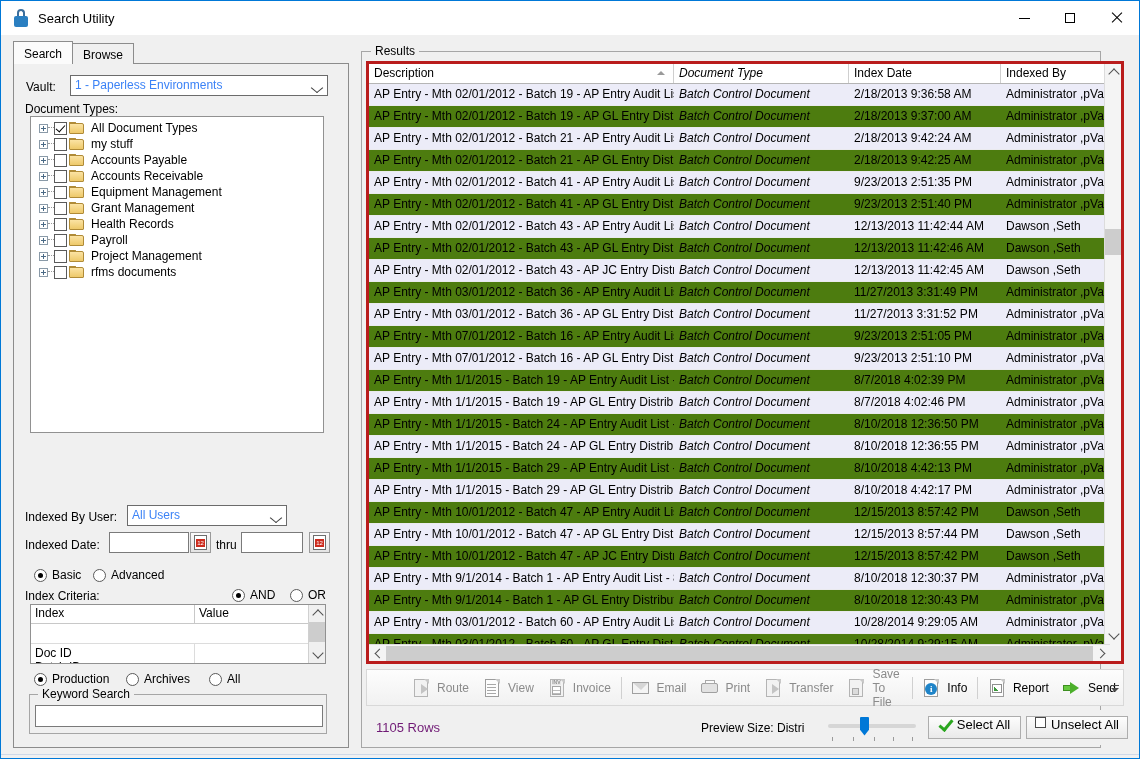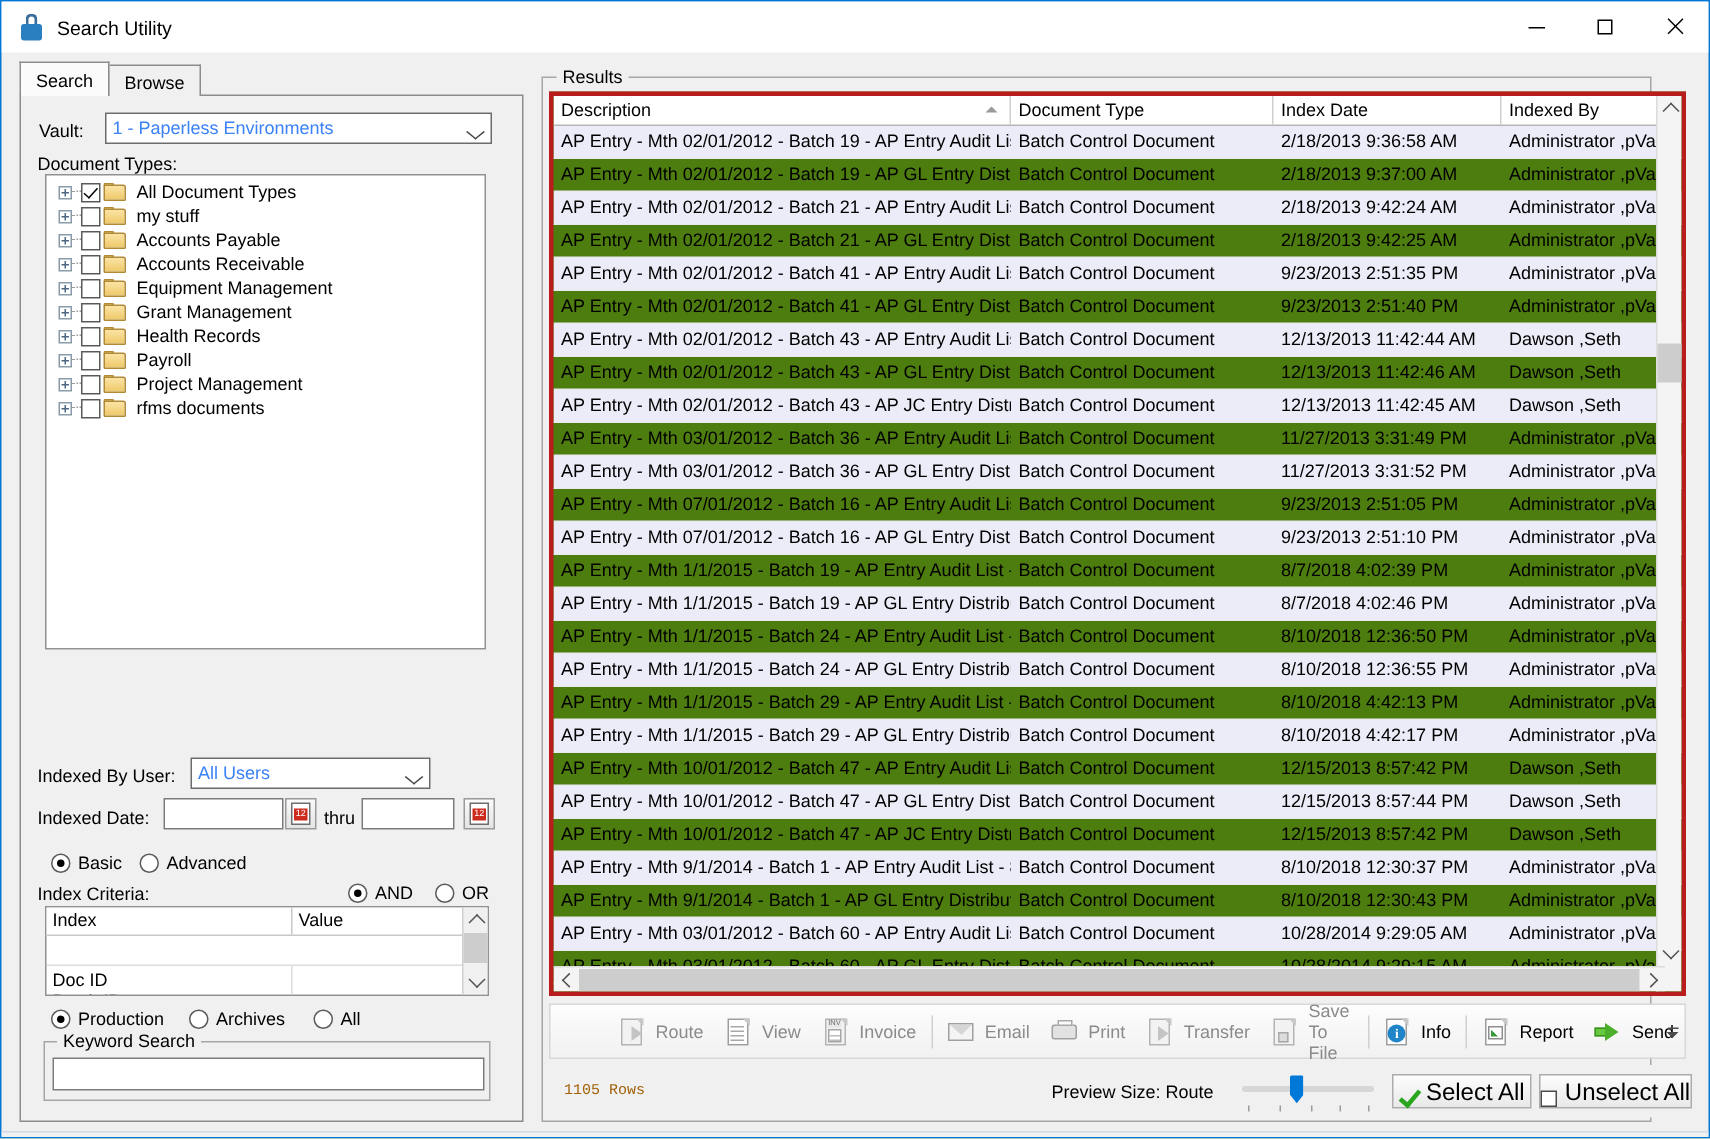--- a/index.html
+++ b/index.html
@@ -423,21 +423,21 @@
   .grow.alt { background: #ececf8; }
   .grow .gc {
     line-height: 21px;
     padding-left: 5px;
     box-sizing: border-box;
     overflow: hidden;
     white-space: nowrap;
     text-overflow: clip;
   }
   .c1 { width: 305px; }
-  .c2 { width: 175px; }
+  .c2 { width: 175px; font-style: italic; }
   .c3 { width: 152px; }
   .c4 { width: 109px; }
 
   .vscroll {
     position: absolute;
     right: 0; top: 0;
     width: 17px; height: 100%;
     background: #f4f4f4;
     border-left: 1px solid #dcdcdc;
     box-sizing: border-box;
@@ -661,24 +661,23 @@
   
   .statusbar {
     position: absolute;
     left: 4px; top: 658px;
     width: 758px; height: 35px;
     background: #f0f0f0;
     display: flex;
     align-items: center;
   }
   .rows-label {
-    color: #a16207;
-    font-size: 10px;
+    color: #701a75;
+    font-size: 13px;
     margin-left: 10px;
-    font-family: Liberation Mono, monospace;
   }
   .preview-label {
     position: absolute;
     left: 335px;
     font-size: 12px;
   }
   .slider-wrap {
     position: absolute;
     left: 462px;
     width: 88px;
@@ -709,23 +708,23 @@
     width: 1px; height: 4px;
     background: #9a9a9a;
   }
   .status-btn {
     position: absolute;
     height: 23px;
     background: linear-gradient(#fdfdfd,#e9e9e9);
     border: 1px solid #adadad;
     box-sizing: border-box;
     display: flex;
-    align-items: flex-end;
+    align-items: flex-start;
     justify-content: center;
-    font-size: 16px;
+    font-size: 13px;
     cursor: default;
   }
   .check-green {
     position: relative;
     width: 14px; height: 14px;
     margin-right: 4px;
     flex: 0 0 auto;
   }
   .check-green:after {
     content: "";
@@ -1261,21 +1260,21 @@
           </div>
         </div>
       <div class="tb-overflow">
           <i></i>
           <span class="dn"></span>
         </div>
     </div>
 
     <div class="statusbar">
       <div class="rows-label">1105 Rows</div>
-      <div class="preview-label">Preview Size: Route</div>
+      <div class="preview-label">Preview Size: Distri</div>
       <div class="slider-wrap">
         <div class="slider-track"></div>
         <div class="slider-thumb"></div>
         <div class="slider-ticks">
           <i style="left:4px;"></i>
             <i style="left:25px;"></i>
             <i style="left:46px;"></i>
             <i style="left:65px;"></i>
             <i style="left:84px;"></i>
         </div>

